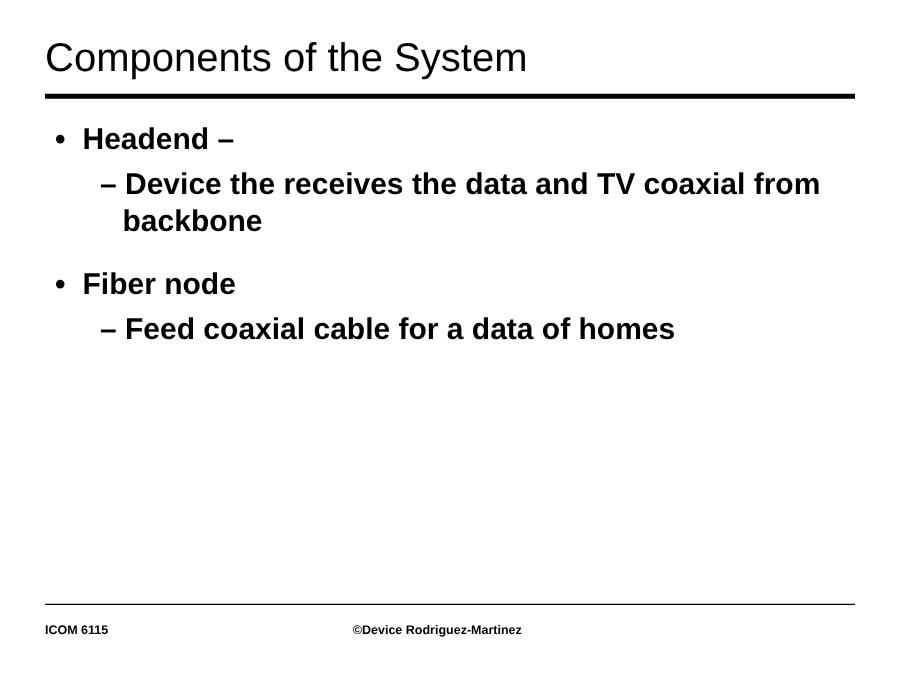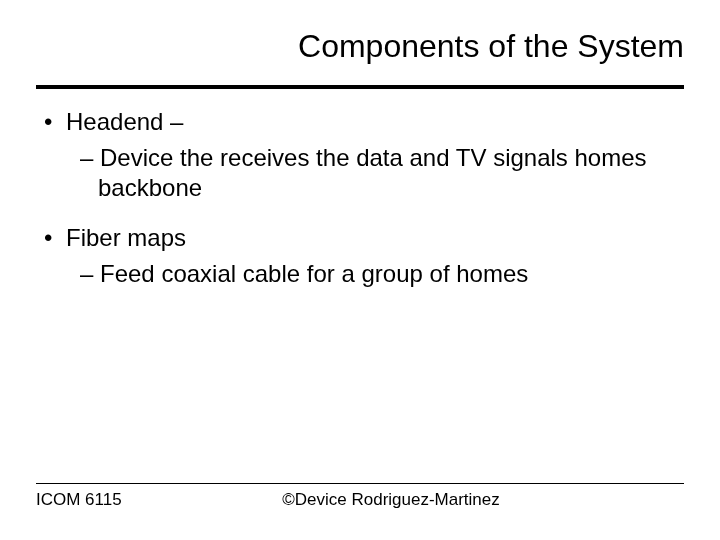--- a/index.html
+++ b/index.html
@@ -1,29 +1,29 @@
 <!DOCTYPE html>
 <html><head>
   <meta charset="utf-8">
   <style>
-    * { margin: 0; padding: 0; box-sizing: border-box; }
+    * { margin: 0; padding: 0; box-sizing: border-box; font-weight: bold; }
     body {
       width: 720px;
       height: 540px;
       background: #fff;
       font-family: Arial, Helvetica, sans-serif;
       color: #000;
       position: relative;
       padding: 28px 36px 0 36px;
     }
     .title {
-      text-align: right;
+      text-align: left;
       font-size: 32px;
       font-weight: 400;
-      margin-bottom: 20px;
+      margin-bottom: 10px;
     }
     .title-rule {
       border: none;
       border-top: 4px solid #000;
       margin-bottom: 18px;
     }
     .content {
       font-size: 24px;
       line-height: 1.25;
     }
@@ -51,44 +51,44 @@
       right: 36px;
       bottom: 56px;
       border: none;
       border-top: 1px solid #000;
     }
     .footer {
       position: absolute;
       left: 36px;
       right: 36px;
       bottom: 30px;
-      font-size: 17px;
+      font-size: 10px;
       display: flex;
       margin-top: 37px;
     }
     .footer-left { width: 38%; }
     .footer-center { width: 62%; text-align: left; }
   </style>
 </head>
 <body>
 
 <h1 class="title">Components of the System</h1>
 <hr class="title-rule">
 
 <div class="content">
   <div class="bullet-l1">
     <span class="dot">•</span><span>Headend –</span>
   </div>
-  <div class="bullet-l2">– Device the receives the data and TV signals homes backbone</div>
+  <div class="bullet-l2">– Device the receives the data and TV coaxial from backbone</div>
 
   <div class="block-gap"></div>
 
   <div class="bullet-l1">
-    <span class="dot">•</span><span>Fiber maps</span>
+    <span class="dot">•</span><span>Fiber node</span>
   </div>
-  <div class="bullet-l2">– Feed coaxial cable for a group of homes</div>
+  <div class="bullet-l2">– Feed coaxial cable for a data of homes</div>
 </div>
 
 <hr class="footer-rule">
 <div class="footer">
   <div class="footer-left">ICOM 6115</div>
   <div class="footer-center">©Device Rodriguez-Martinez</div>
 </div>
 
 </body></html>

